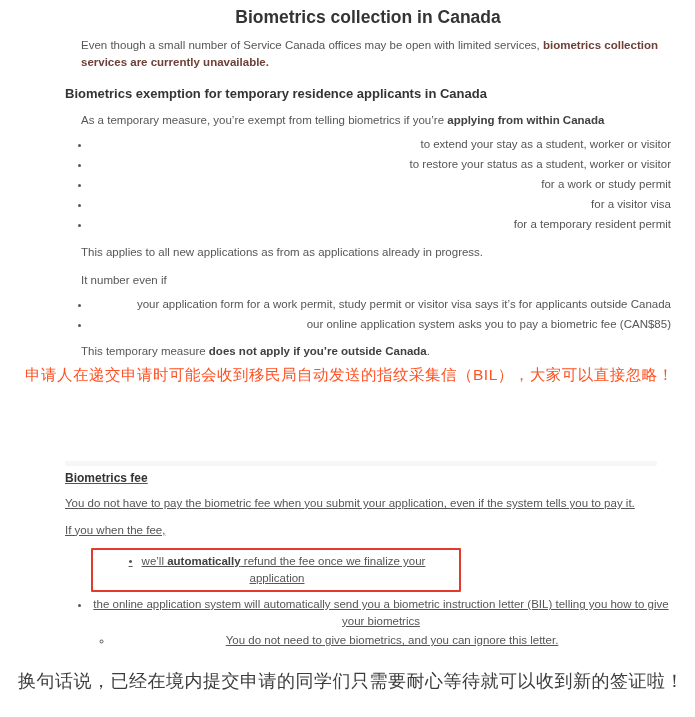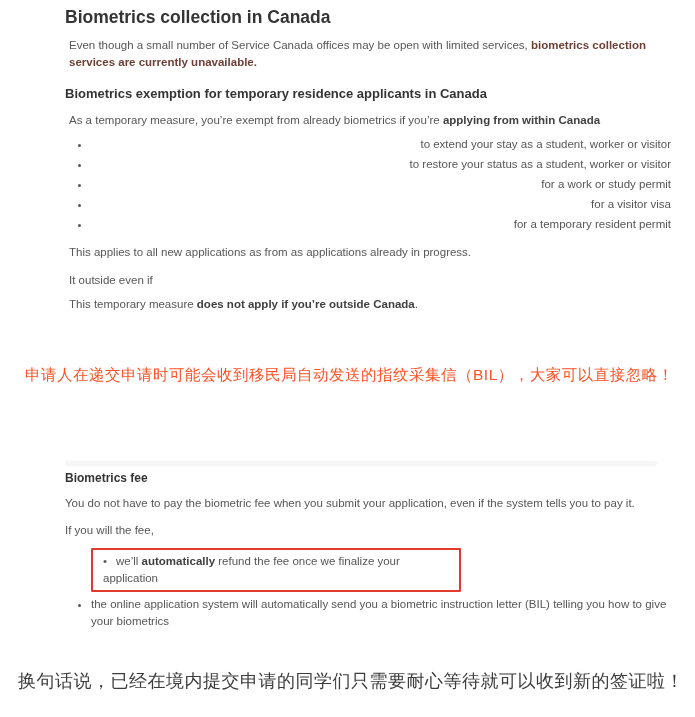--- a/index.html
+++ b/index.html
@@ -25,29 +25,30 @@
     color: var(--body-text, #565656);
     font-size: 11.5px;
     line-height: 17px;
   }
   .doc-main h1 {
     margin: 0 0 9px 0;
     font-size: 17.5px;
     line-height: 22px;
     font-weight: 700;
     color: var(--heading, #343434);
+    text-align: center;
   }
   .doc-main h2 {
     margin: 14px 0 10px 0;
     font-size: 13px;
     line-height: 17px;
     font-weight: 700;
     color: var(--heading, #343434);
   }
-  .doc-main p { margin: 0 0 11px 4px; }
+  .doc-main p { margin: 0 0 11px 16px; }
   .doc-main p.tight { margin-bottom: 7px; }
   strong.em-red {
     color: var(--emphasis-red, #6d3f35);
     font-weight: 700;
   }
   strong.em-dark {
     color: #414141;
     font-weight: 700;
   }
   ul.bullets {
@@ -72,35 +73,36 @@
     border-radius: 2px;
   }
   .fee-section {
     position: absolute;
     left: 65px;
     top: 471px;
     width: 606px;
     color: var(--body-text, #565656);
     font-size: 11.5px;
     line-height: 16.5px;
+    text-decoration: underline;
   }
   .fee-section h3 {
     margin: 0 0 9px 0;
     font-size: 12px;
     line-height: 15px;
     font-weight: 700;
     color: var(--heading, #343434);
   }
   .fee-section p { margin: 0 0 10px 0; }
   ul.fee-list {
     margin: 0;
     padding: 0 0 0 26px;
     list-style: disc;
   }
-  ul.fee-list > li { margin: 0 0 4px 0; }
+  ul.fee-list > li { margin: 0 0 4px 0; text-align: center; }
   li.boxed {
     list-style: none;
     margin-left: -33px;
     width: 348px;
     border: 2px solid var(--box-red, #e23a2c);
     padding: 3px 8px 4px 10px;
     border-radius: 1px;
   }
   li.boxed .dot { margin-right: 9px; }
   ul.sub-bullets {
@@ -139,50 +141,57 @@
 
 <div class="page">
 
   <section class="doc-main">
     <h1>Biometrics collection in Canada</h1>
 
     <p class="intro"><span>Even though a small number of Service Canada offices may be open with limited services, </span><strong class="em-red">biometrics collection services are currently unavailable</strong><strong class="em-red">.</strong></p>
 
     <h2>Biometrics exemption for temporary residence applicants in Canada</h2>
 
-    <p class="tight"><span>As a temporary measure, you’re exempt from already biometrics if you’re </span><strong class="em-dark">applying from within Canada</strong></p>
+    <p class="tight"><span>As a temporary measure, you’re exempt from telling biometrics if you’re </span><strong class="em-dark">applying from within Canada</strong></p>
 
     <ul class="bullets">
       <li>to extend your stay as a student, worker or visitor</li>
       <li>to restore your status as a student, worker or visitor</li>
       <li>for a work or study permit</li>
       <li>for a visitor visa</li>
       <li>for a temporary resident permit</li>
     </ul>
 
     <p>This applies to all new applications as from as applications already in progress.</p>
 
-    <p class="tight">It outside even if</p>
+    <p class="tight">It number even if</p>
 
+    <ul class="bullets">
+      <li>your application form for a work permit, study permit or visitor visa says it’s for applicants outside Canada</li>
+      <li>our online application system asks you to pay a biometric fee (CAN$85)</li>
+    </ul>
 
     <p><span>This temporary measure </span><strong class="em-dark">does not apply if you’re outside Canada</strong><span>.</span></p>
   </section>
 
   <div class="note-top">申请人在递交申请时可能会收到移民局自动发送的指纹采集信（BIL），大家可以直接忽略！</div>
 
   <div class="divider"></div>
 
   <section class="fee-section">
     <h3>Biometrics fee</h3>
 
     <p>You do not have to pay the biometric fee when you submit your application, even if the system tells you to pay it.</p>
-    <p>If you will the fee,</p>
+    <p>If you when the fee,</p>
 
     <ul class="fee-list">
       <li class="boxed"><span class="dot">•</span><span>we’ll </span><strong class="em-dark">automatically</strong><span> refund the fee once we finalize your application</span></li>
       <li><span>the online application system will automatically send you a biometric instruction letter (BIL) telling you how to give your biometrics</span>
+        <ul class="sub-bullets">
+          <li>You do not need to give biometrics, and you can ignore this letter.</li>
+        </ul>
       </li>
     </ul>
   </section>
 
   <div class="note-bottom">换句话说，已经在境内提交申请的同学们只需要耐心等待就可以收到新的签证啦！</div>
 
 </div>
 
 </body></html>

